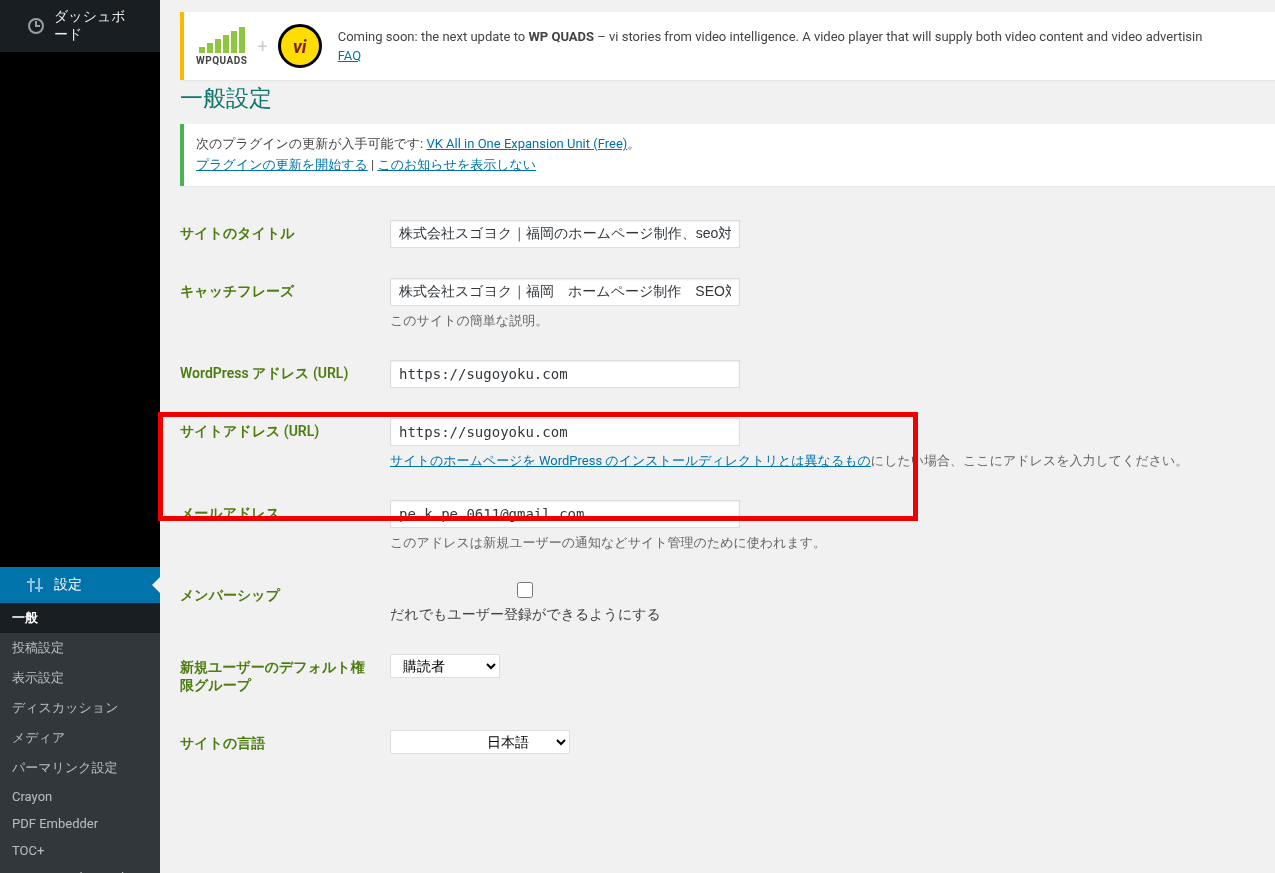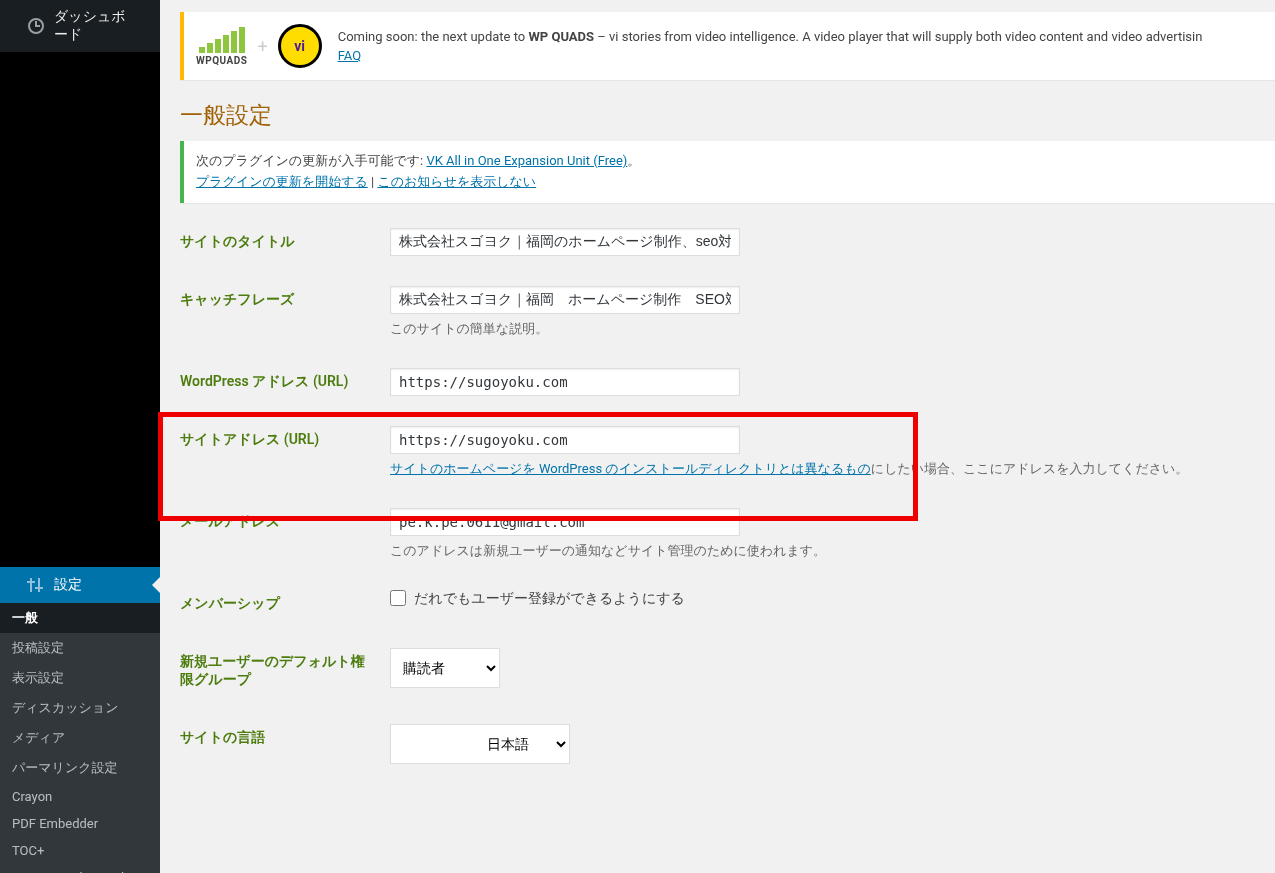--- a/index.html
+++ b/index.html
@@ -25,43 +25,43 @@
 .notice-box { background: #fff; border-left: 4px solid #ffb900; box-shadow: 0 1px 1px rgba(0,0,0,0.04); margin: 12px 0 0 0; padding: 12px 12px; display: flex; align-items: center; gap: 16px; }
 .notice-logos { display: flex; align-items: center; gap: 10px; }
 .logo-wpquads { display: flex; flex-direction: column; align-items: center; justify-content: flex-end; }
 .logo-bars { display: flex; align-items: flex-end; gap: 2px; height: 26px; }
 .logo-bars span { width: 6px; background: #8ec63f; }
 .logo-bars span:nth-child(1){height:6px;} .logo-bars span:nth-child(2){height:10px;}
 .logo-bars span:nth-child(3){height:14px;} .logo-bars span:nth-child(4){height:18px;}
 .logo-bars span:nth-child(5){height:22px;} .logo-bars span:nth-child(6){height:26px;}
 .logo-wpquads-text { font-size: 10px; font-weight: 700; color: #444; letter-spacing: 0.5px; margin-top: 2px; }
 .logo-plus { color: #ccc; font-size: 18px; }
-.logo-vi { width: 44px; height: 44px; border-radius: 50%; background: #ffdd00; border: 3px solid #000; display:flex; align-items:center; justify-content:center; font-weight:700; font-size:14px; color:#4c1d95; }
+.logo-vi { width: 44px; height: 44px; border-radius: 50%; background: #ffdd00; border: 3px solid #000; display:flex; align-items:center; justify-content:center; font-weight:700; font-size:18px; color:#7f1d1d; font-style: italic; }
 .notice-text { font-size: 13px; color: #444; line-height: 1.5; }
 .notice-text a { color: #0073aa; text-decoration: underline; }
 
-h1.page-title { font-size: 23px; font-weight: 400; color: #a16207; margin: 20px 0 10px; }
-
-.update-nag { background: #fff; border-left: 4px solid #46b450; box-shadow: 0 1px 1px rgba(0,0,0,0.04); padding: 10px 12px; font-size: 13px; line-height: 1.6; margin-bottom: 10px; }
+h1.page-title { font-size: 23px; font-weight: 400; color: #0f766e; margin: 3px 0 10px; }
+
+.update-nag { background: #fff; border-left: 4px solid #46b450; box-shadow: 0 1px 1px rgba(0,0,0,0.04); padding: 10px 12px; font-size: 13px; line-height: 1.6; margin-bottom: 19px; }
 .update-nag a { color: #0073aa; text-decoration: underline; }
 
 .form-table { width: 100%; border-collapse: collapse; }
 .form-table th { width: 200px; text-align: left; vertical-align: top; padding: 20px 10px 20px 0; font-size: 14px; font-weight: 600; color: #4d7c0f; }
 .form-table td { padding: 15px 10px; vertical-align: top; }
 .form-table input[type=text], .form-table input[type=email], .form-table input[type=url] {
   width: 350px; padding: 4px 8px; border: 1px solid #ddd; box-shadow: inset 0 1px 2px rgba(0,0,0,0.07);
   font-size: 14px; height: 28px; background:#fff; color:#32373c;
 }
 .form-table input.code { font-family: Consolas, Monaco, monospace; }
 .description { font-size: 13px; color: #666; margin-top: 6px; }
 .description a { color: #0073aa; text-decoration: underline; }
-select { height: 40px; border: 1px solid #ddd; background: #fff; padding: 2px 24px 2px 8px; font-size: 14px; min-width: 110px; }
+select { height: 24px; border: 1px solid #ddd; background: #fff; padding: 2px 24px 2px 8px; font-size: 14px; min-width: 110px; }
 select.wide { min-width: 180px; text-align: right; }
 select.wider { min-width: 260px; }
-label.checkbox { display: inline-flex; gap: 8px; font-size: 14px; color: #444; }
+label.checkbox { display: inline-flex; align-items: center; gap: 8px; font-size: 14px; color: #444; flex-direction: column; }
 input[type=checkbox] { width: 16px; height: 16px; border: 1px solid #b4b9be; background:#fff; }
 
 .red-box-main { position: absolute; border: 5px solid #ee0000; pointer-events: none; top: 412px; left: -2px; width: 760px; height: 109px; }
 
 </style>
 </head>
 <body>
 
 <div class="container">
 

